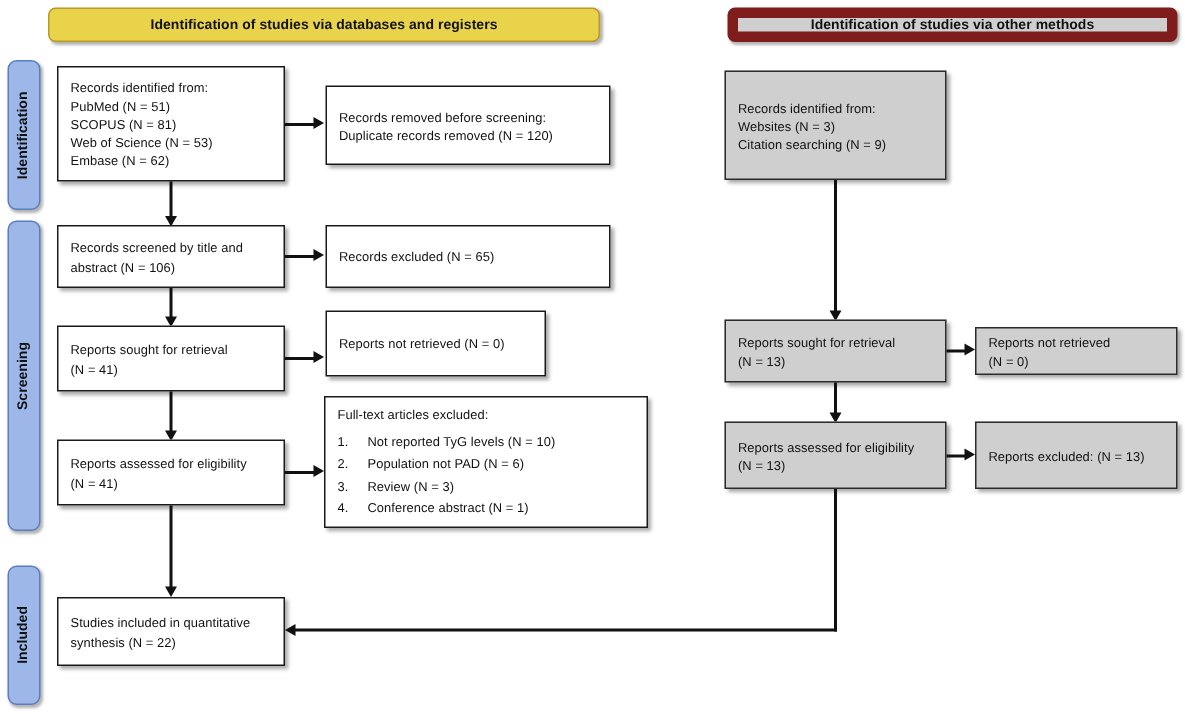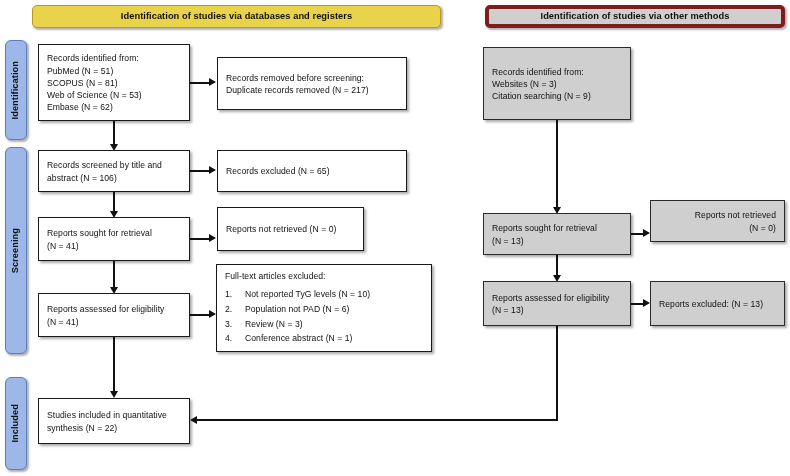--- a/index.html
+++ b/index.html
@@ -39,21 +39,21 @@
     font-size: 9.3px;
     text-align: center;
     box-shadow: 1.5px 1.5px 2px rgba(0,0,0,0.30);
   }
   .pill.yellow {
     background: #e8d34a;
     border: 1px solid #b99a22;
   }
   .pill.gray {
     background: #cfcfcf;
-    border: 4px solid #7f1d1d;
+    border: 7px solid #7f1d1d;
   }
 
   
   .stage {
     background: #9db7e8;
     border: 1px solid #5a7fc0;
     border-radius: 6px;
     box-shadow: 1.5px 1.5px 2px rgba(0,0,0,0.30);
     display: flex;
     align-items: center;
@@ -132,21 +132,21 @@
     border-left: 4.6px solid transparent;
     border-right: 4.6px solid transparent;
     border-top: 7px solid #111111;
   }
 </style>
 </head>
 <body>
 
 <div id="canvas">
 
-  <div class="node pill yellow" style="left:32px; top:5px; width:409px; height:23px;">
+  <div class="node pill yellow" style="left:32px; top:5px; width:368px; height:23px;">
     <span>Identification of studies via databases and registers</span>
   </div>
 
   <div class="node pill gray" style="left:485px; top:5px; width:300px; height:23px;">
     <span>Identification of studies via other methods</span>
   </div>
 
   <div class="node stage" style="left:5px; top:40px; width:22px; height:100px;">
     <span>Identification</span>
   </div>
@@ -162,21 +162,21 @@
   <div class="node box" style="left:38px; top:44px; width:152px; height:77px;">
     <span class="line">Records identified from:</span>
     <span class="line">PubMed (N = 51)</span>
     <span class="line">SCOPUS (N = 81)</span>
     <span class="line">Web of Science (N = 53)</span>
     <span class="line">Embase (N = 62)</span>
   </div>
 
   <div class="node box" style="left:217px; top:57px; width:190px; height:53px;">
     <span class="line">Records removed before screening:</span>
-    <span class="line">Duplicate records removed  (N = 217)</span>
+    <span class="line">Duplicate records removed  (N = 120)</span>
   </div>
 
   <div class="conn h" style="left:190px; top:81.5px; width:20px;"></div>
   <div class="arrow right" style="left:209px; top:78px;"></div>
 
   <div class="conn v" style="left:113px; top:121px; height:27px;"></div>
   <div class="arrow down" style="left:109.5px; top:144px;"></div>
 
   <div class="node box" style="left:38px; top:150px; width:152px; height:42px;">
     <span class="line">Records screened by title and</span>
@@ -241,21 +241,21 @@
   </div>
 
   <div class="conn v" style="left:556px; top:120px; height:91px;"></div>
   <div class="arrow down" style="left:552.5px; top:207px;"></div>
 
   <div class="node box gray" style="left:483px; top:213px; width:148px; height:42px;">
     <span class="line">Reports sought for retrieval</span>
     <span class="line">(N = 13)</span>
   </div>
 
-  <div class="node box gray" style="left:650px; top:200px; width:135px; height:42px;text-align:right;">
+  <div class="node box gray" style="left:650px; top:218px; width:135px; height:32px;">
     <span class="line">Reports not retrieved</span>
     <span class="line">(N = 0)</span>
   </div>
 
   <div class="conn h" style="left:631px; top:232.5px; width:14px;"></div>
   <div class="arrow right" style="left:643px; top:229px;"></div>
 
   <div class="conn v" style="left:556px; top:255px; height:24px;"></div>
   <div class="arrow down" style="left:552.5px; top:275px;"></div>
 

